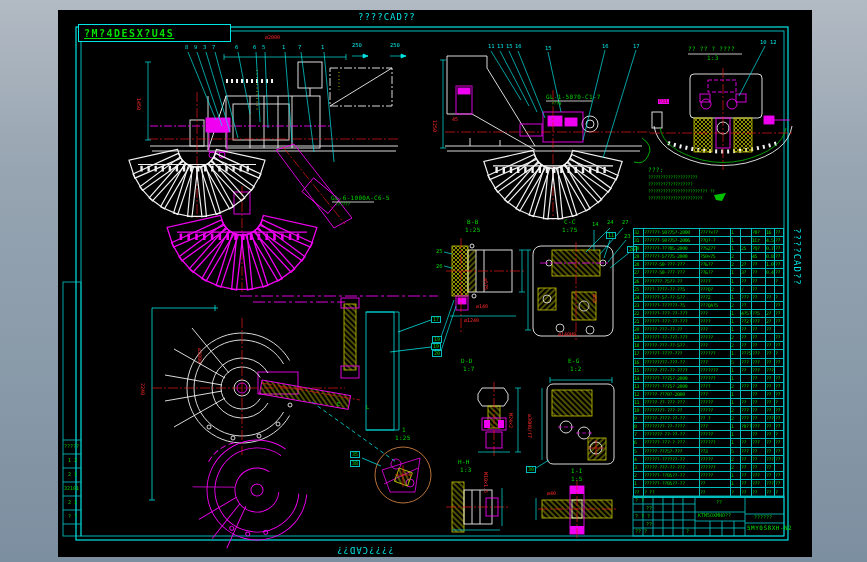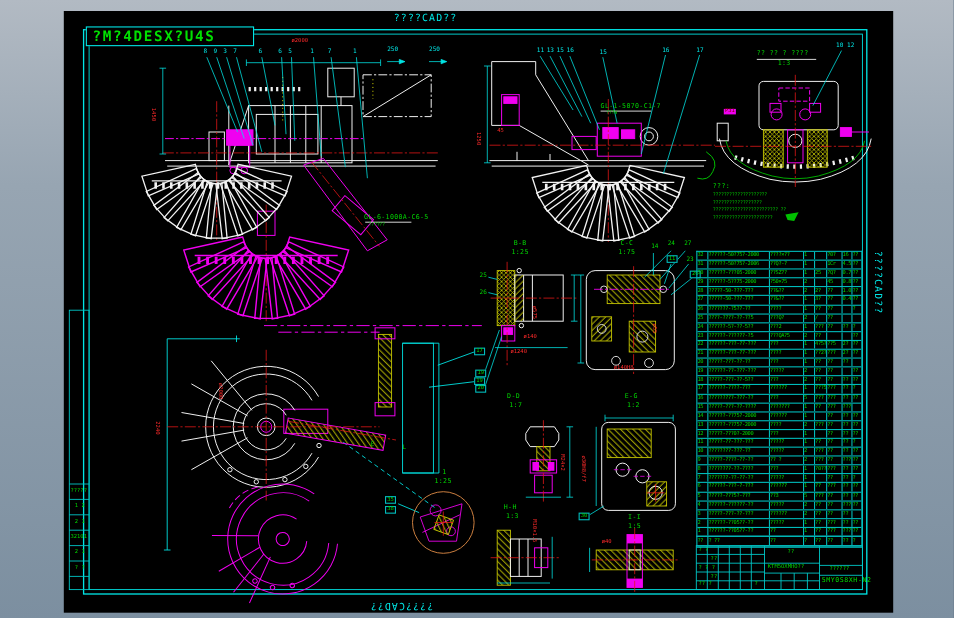--- a/index.html
+++ b/index.html
@@ -16,21 +16,21 @@
   .t-gb{color:#00d400;font-size:5px;border:0.8px solid #00bcbc;padding:0 1px;background:#000;}
   .t-gl{color:#00d400;font-size:6px;letter-spacing:0.3px;}
   .t-n{color:#00c000;font-size:4.6px;letter-spacing:-0.3px;}
   .t-r{color:#ff2a2a;font-size:5px;}
   .t-pb{color:#7a0000;font-size:5px;background:#f000f0;padding:0 1px;}
   .t-rev{color:#00d400;font-size:5px;}
   .t-tb{color:#00d400;font-size:5px;}
   .t-tbb{color:#00e000;font-size:6px;letter-spacing:0.5px;}
   #sheet-label-box{position:absolute;left:78px;top:24px;width:153px;height:18px;
       border:1px solid #00e5e5;background:#000;display:flex;align-items:center;}
-  #sheet-label{color:#00e000;font-size:13px;font-weight:bold;letter-spacing:1.5px;padding-left:5px;}
+  #sheet-label{color:#00e000;font-size:10px;font-weight:bold;letter-spacing:1.5px;padding-left:5px;text-decoration:underline;}
   #title-top{position:absolute;left:358px;top:12px;}
   #title-bottom{position:absolute;left:336px;top:545px;transform:rotate(180deg);}
   #title-right{position:absolute;left:792px;top:228px;writing-mode:vertical-rl;letter-spacing:1px;}
   #bom{position:absolute;left:633px;top:228px;width:151px;border:0.8px solid #00bcbc;border-bottom:none;}
   .bom-row{display:grid;grid-template-columns:10px 56px 31px 10px 11px 14px 9px 1fr;height:8.094px;border-bottom:0.8px solid #00bcbc;overflow:hidden;}
   .bc{border-right:0.8px solid #00bcbc;font-size:4.9px;line-height:7.4px;color:#00d400;overflow:hidden;white-space:nowrap;letter-spacing:-0.4px;}
   .bc:last-child{border-right:none;}
   #bom-header{position:absolute;left:633px;top:487px;width:151px;border:0.8px solid #00bcbc;}
   #bom-header .bom-row{height:9px;}
   #bom-header .bc{line-height:8.4px;color:#00d400;}

